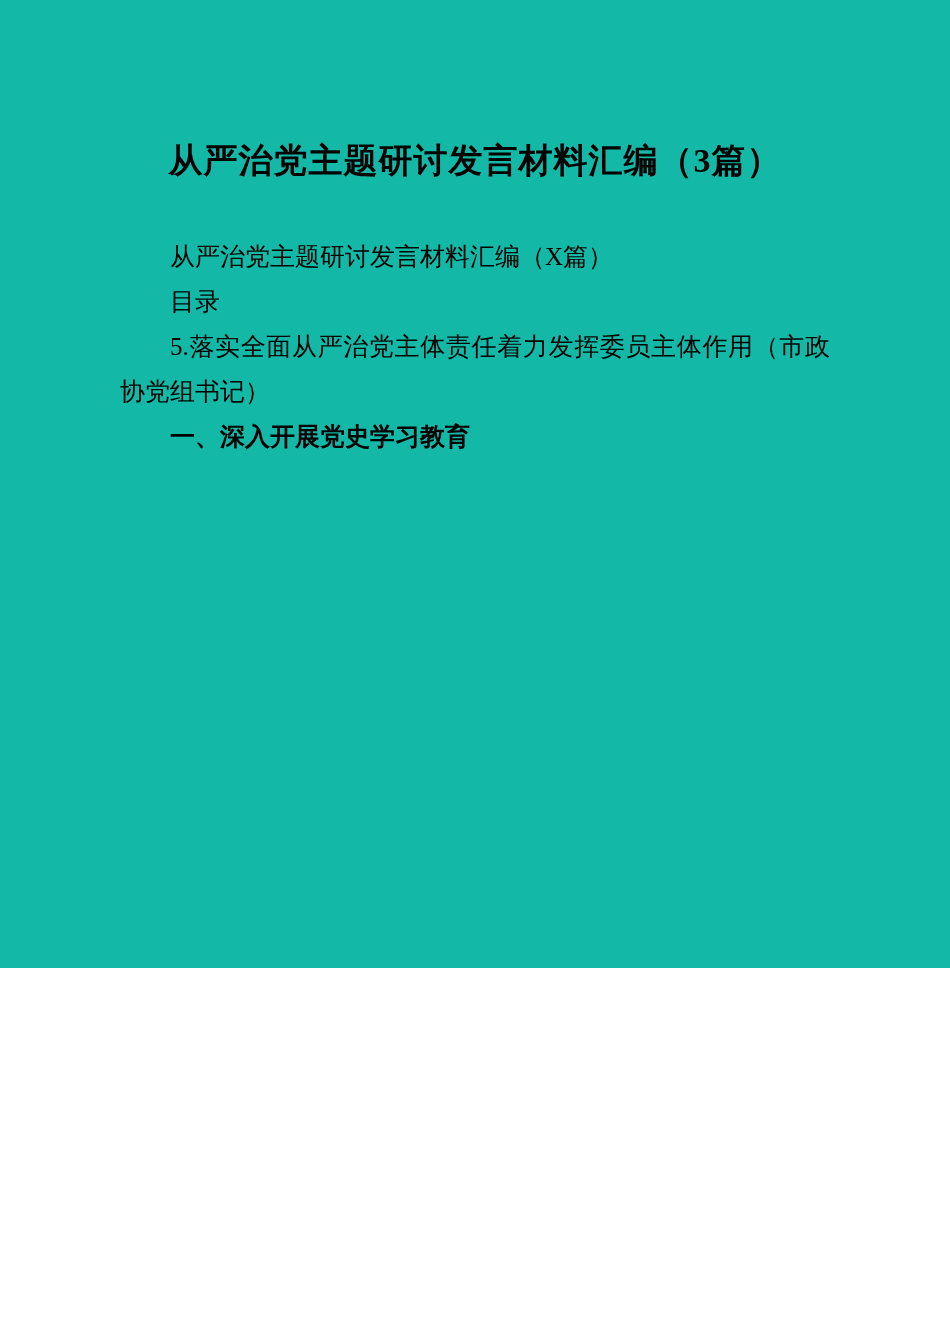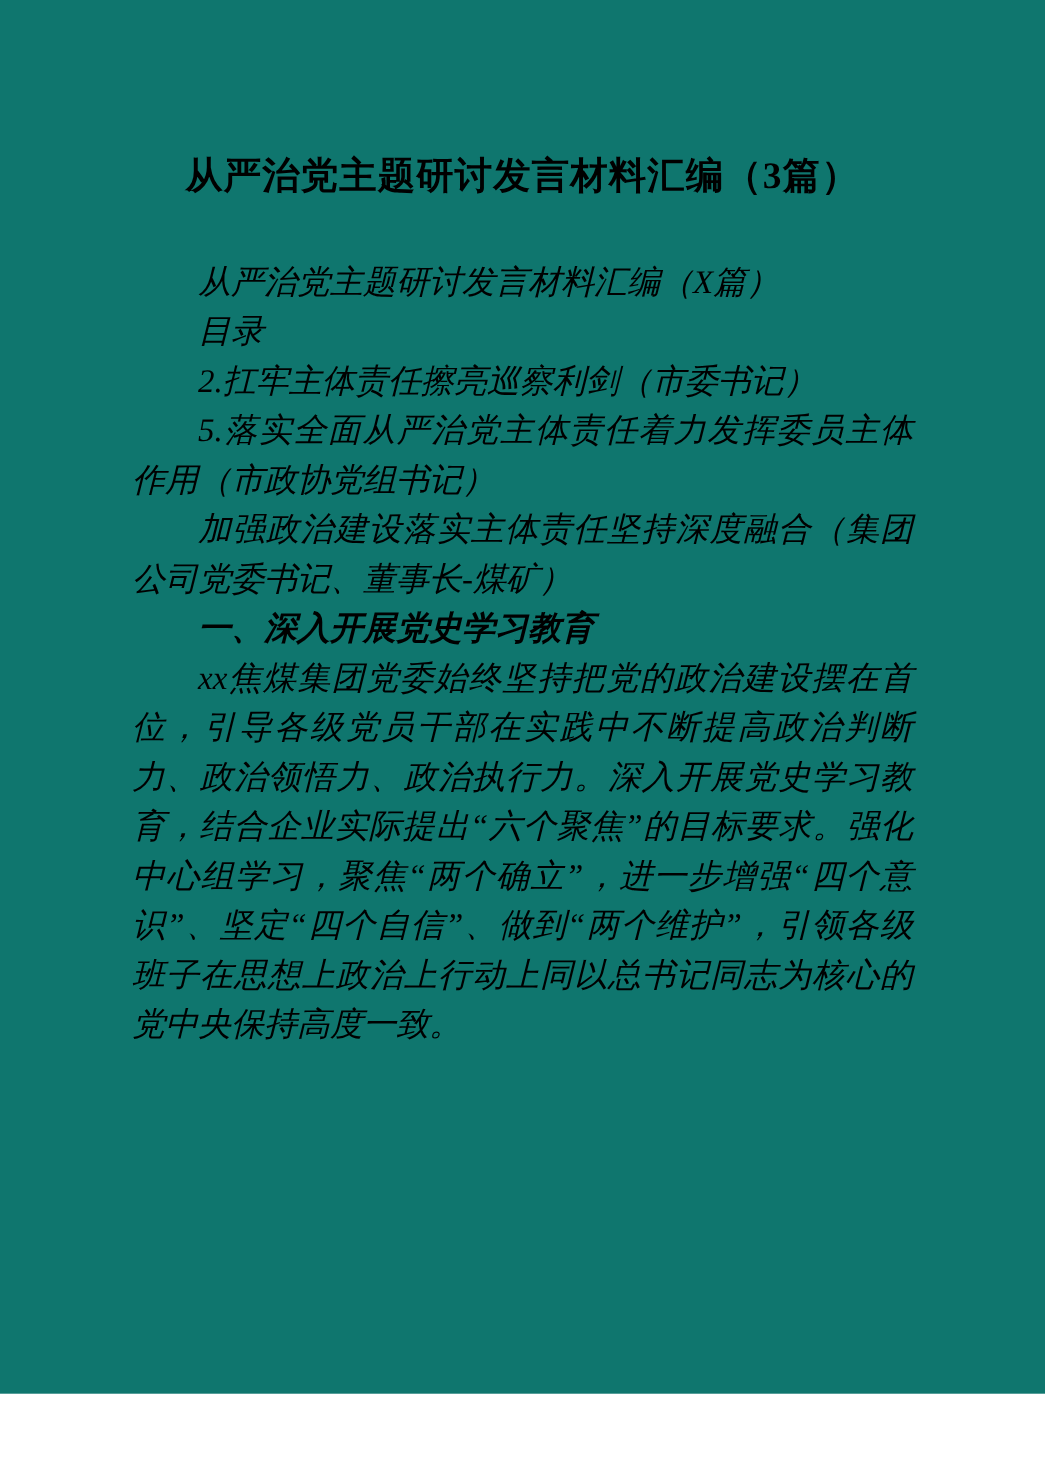--- a/index.html
+++ b/index.html
@@ -11,58 +11,54 @@
     background: #ffffff;
     width: 950px;
     height: 1344px;
     overflow: hidden;
     color: #000000;
     font-family: "Liberation Serif", "DejaVu Serif", serif;
   }
   .page {
     box-sizing: border-box;
     width: 950px;
-    height: 1267px;
+    height: 968px;
     padding: 138px 120px 0 120px;
-    background: #0f766e;
+    background: #14b8a6;
   }
   .doc-title {
     font-size: 34px;
     font-weight: bold;
     text-align: center;
     margin: 0 0 50px 0;
     line-height: 1.35;
     letter-spacing: 1px;
     font-family: "Liberation Serif", "DejaVu Serif", serif;
   }
   .doc-body {
     width: 710px;
   }
   .para {
-    font-size: 30px;
+    font-size: 25px;
     line-height: 45px;
     margin: 0;
     text-indent: 2em;
     text-align: justify;
     word-break: break-all;
     font-family: "Liberation Serif", "DejaVu Serif", serif;
-    font-style: italic;
   }
   .para.heading {
     font-family: "Liberation Sans", "DejaVu Sans", sans-serif;
     font-weight: bold;
   }
 </style>
 </head>
 <body>
 
 <div class="page">
   <h1 class="doc-title">从严治党主题研讨发言材料汇编（3篇）</h1>
   <div class="doc-body">
       <p class="para">从严治党主题研讨发言材料汇编（X篇）</p>
       <p class="para">目录</p>
-      <p class="para">2.扛牢主体责任擦亮巡察利剑（市委书记）</p>
       <p class="para">5.落实全面从严治党主体责任着力发挥委员主体作用（市政协党组书记）</p>
-      <p class="para">加强政治建设落实主体责任坚持深度融合（集团公司党委书记、董事长-煤矿）</p>
       <p class="para heading">一、深入开展党史学习教育</p>
-      <p class="para">xx焦煤集团党委始终坚持把党的政治建设摆在首位，引导各级党员干部在实践中不断提高政治判断力、政治领悟力、政治执行力。深入开展党史学习教育，结合企业实际提出“六个聚焦”的目标要求。强化中心组学习，聚焦“两个确立”，进一步增强“四个意识”、坚定“四个自信”、做到“两个维护”，引领各级班子在思想上政治上行动上同以总书记同志为核心的党中央保持高度一致。</p>
     </div>
 </div>
 
 </body></html>

